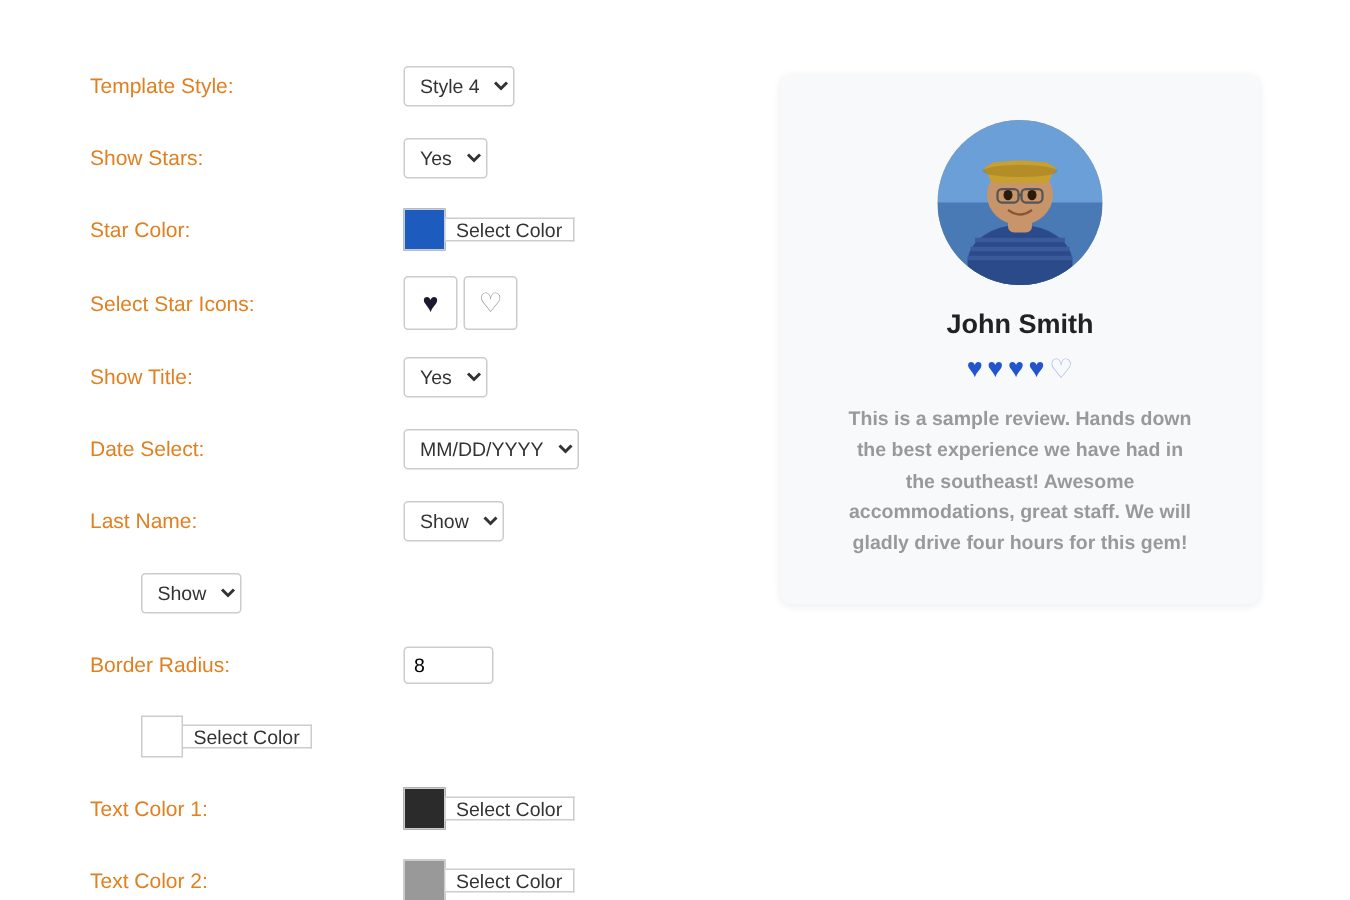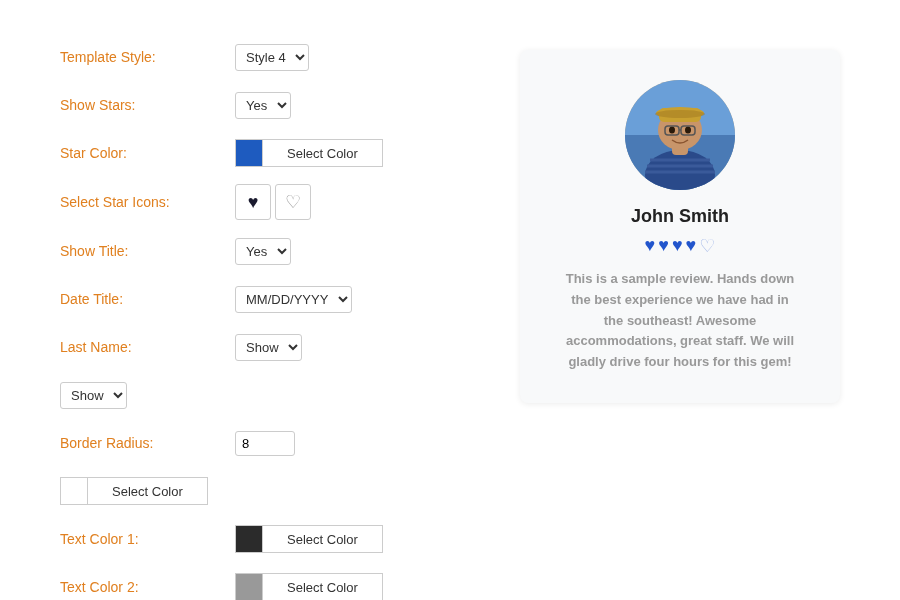--- a/index.html
+++ b/index.html
@@ -30,20 +30,21 @@
     .form-label {
       width: 175px;
       color: #e08020;
       font-size: 14px;
       flex-shrink: 0;
     }
     .form-control {
       display: flex;
       align-items: center;
       gap: 6px;
+      margin-left: 34px;
     }
     select {
       border: 1px solid #ccc;
       border-radius: 3px;
       padding: 4px 6px;
       font-size: 13px;
       background: #fff;
       cursor: pointer;
       color: #333;
     }
@@ -54,26 +55,26 @@
     }
     .color-swatch {
       width: 28px;
       height: 28px;
       border: 1px solid #ccc;
       display: inline-block;
     }
     .select-color-btn {
       border: 1px solid #ccc;
       border-left: none;
-      padding: 5px 24px;
+      padding: 5px 7px;
       font-size: 13px;
       background: #fff;
       cursor: pointer;
       color: #333;
-      height: 28px;
+      height: 16px;
       display: flex;
       align-items: center;
     }
     .icon-btn {
       width: 36px;
       height: 36px;
       border: 1px solid #ccc;
       background: #fff;
       cursor: pointer;
       display: flex;
@@ -205,21 +206,21 @@
       <span class="form-label">Show Title:</span>
       <div class="form-control">
         <select>
           <option>Yes</option>
           <option>No</option>
         </select>
       </div>
     </div>
 
     <div class="form-row">
-      <span class="form-label">Date Title:</span>
+      <span class="form-label">Date Select:</span>
       <div class="form-control">
         <select>
           <option>MM/DD/YYYY</option>
           <option>DD/MM/YYYY</option>
         </select>
       </div>
     </div>
 
     <div class="form-row">
       <span class="form-label">Last Name:</span>

